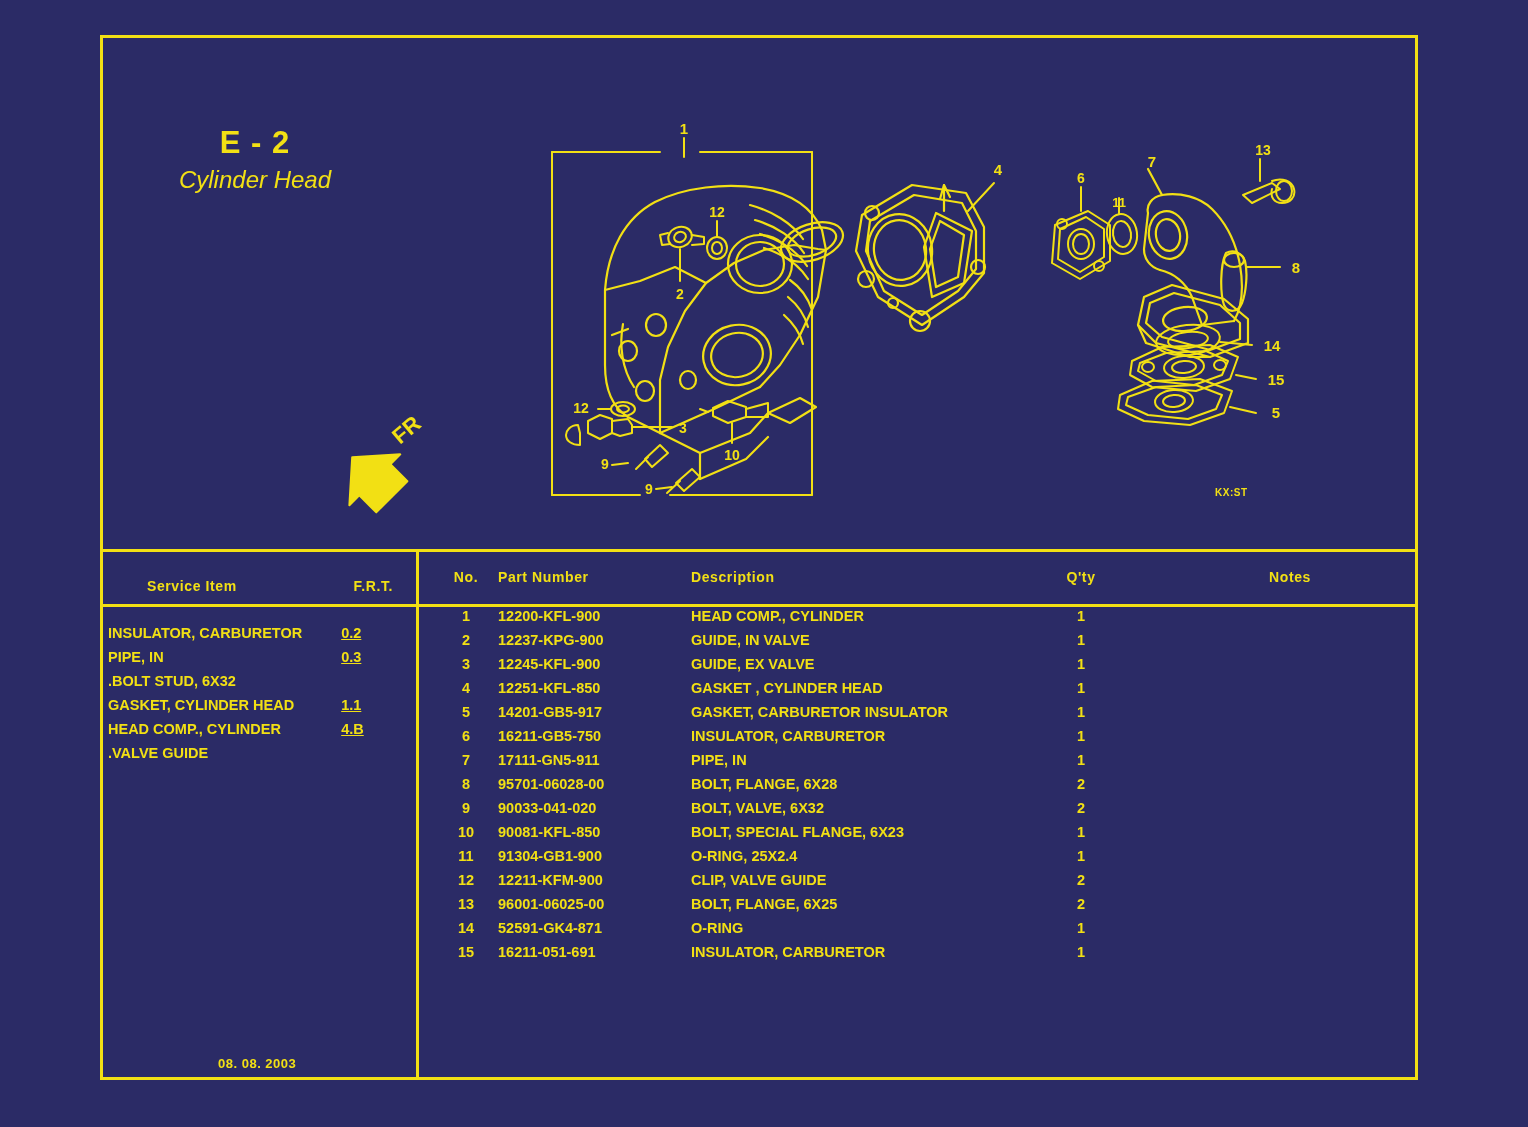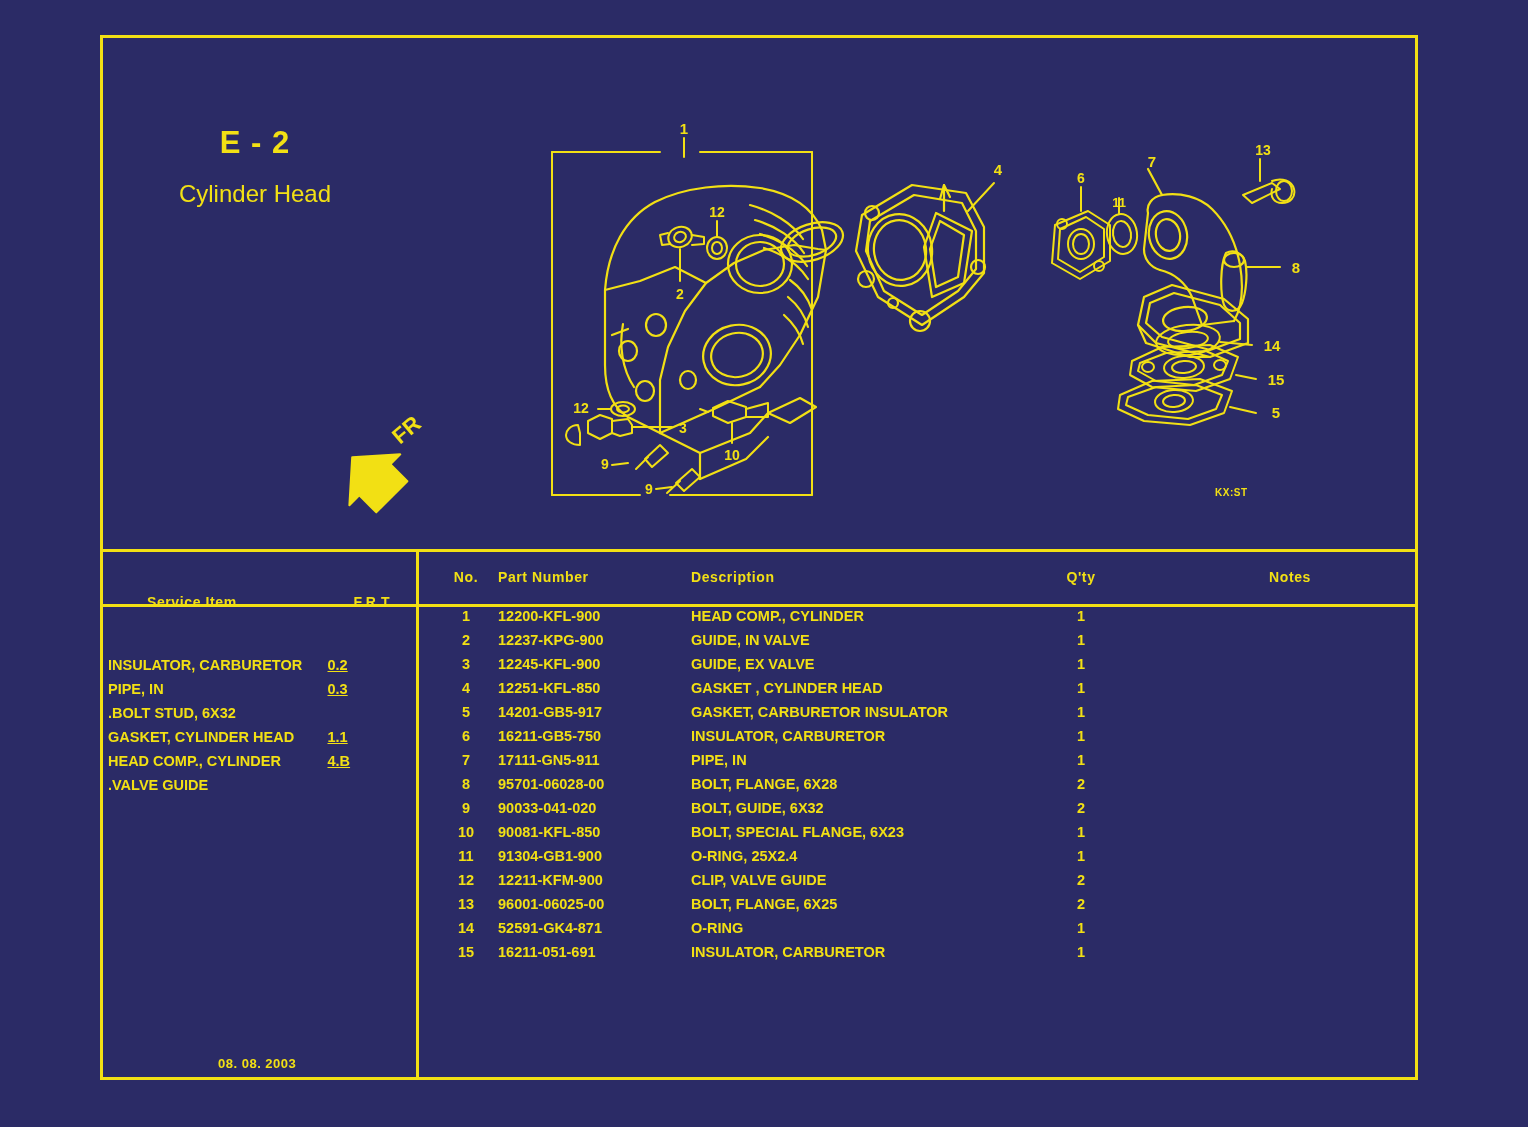--- a/index.html
+++ b/index.html
@@ -46,21 +46,22 @@
   .title-code {
     font-size: 31px;
     font-weight: bold;
     letter-spacing: 1px;
     line-height: 1.15;
   }
   .title-name {
     font-size: 24px;
     font-weight: normal;
     line-height: 1.4;
-    margin-top: 16px;
+    margin-top: 2px;
+    font-style: italic;
   }
   .sheet-code {
     position: absolute;
     left: 1215px;
     top: 487px;
     font-size: 10px;
     font-weight: bold;
     color: #f2e014;
     letter-spacing: 0.5px;
   }
@@ -97,21 +98,21 @@
   }
   #service-table table, #parts-table table {
     border-collapse: collapse;
     width: 100%;
   }
   #service-table th {
     height: 71px;
     font-size: 14px;
     letter-spacing: 0.6px;
     text-align: left;
-    padding: 16px;
+    padding: 0;
   }
   #service-table th.si { padding-left: 44px; }
   #service-table th.frt { text-align: right; padding-right: 24px; }
   #service-table td {
     height: 24px;
     font-size: 14.5px;
     padding: 0;
     white-space: nowrap;
   }
   #service-table td.si { padding-left: 5px; }
@@ -484,21 +485,21 @@
         <tr>
           <td class="c-no">8</td>
           <td class="c-pn">95701-06028-00</td>
           <td class="c-desc">BOLT, FLANGE, 6X28</td>
           <td class="c-qty">2</td>
           <td class="c-notes"></td>
         </tr>
         <tr>
           <td class="c-no">9</td>
           <td class="c-pn">90033-041-020</td>
-          <td class="c-desc">BOLT, GUIDE, 6X32</td>
+          <td class="c-desc">BOLT, VALVE, 6X32</td>
           <td class="c-qty">2</td>
           <td class="c-notes"></td>
         </tr>
         <tr>
           <td class="c-no">10</td>
           <td class="c-pn">90081-KFL-850</td>
           <td class="c-desc">BOLT, SPECIAL FLANGE, 6X23</td>
           <td class="c-qty">1</td>
           <td class="c-notes"></td>
         </tr>

